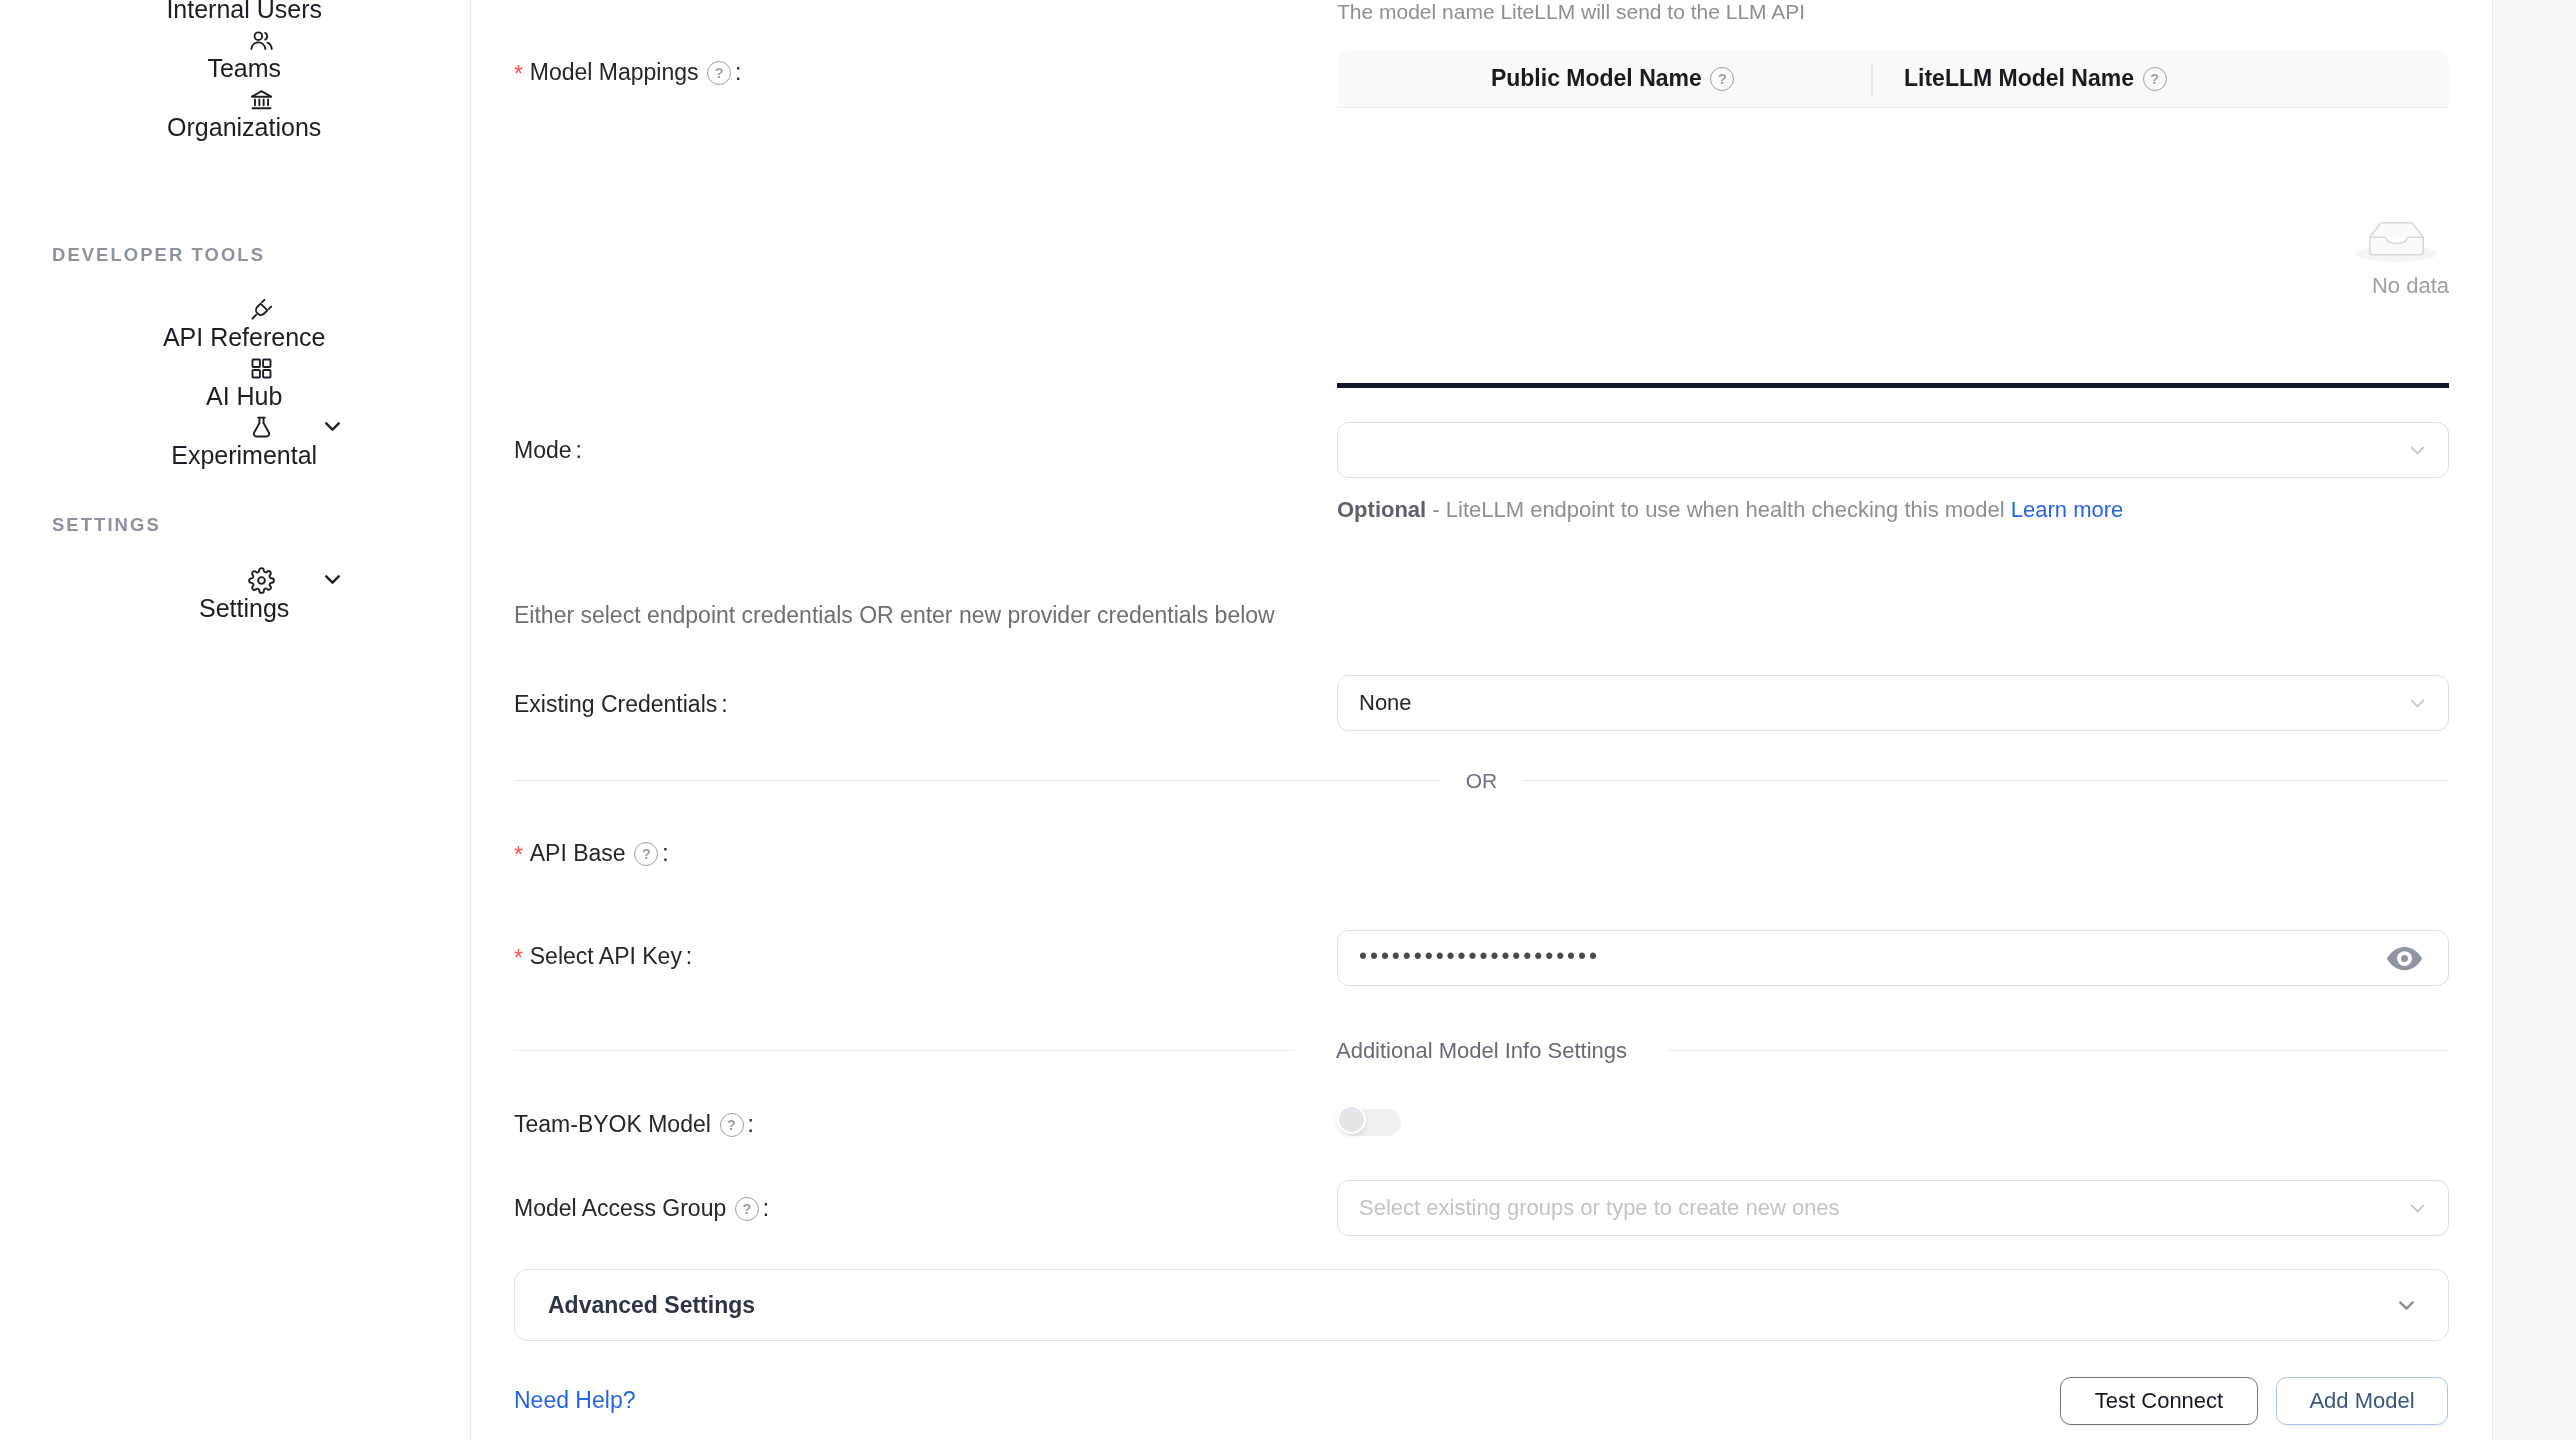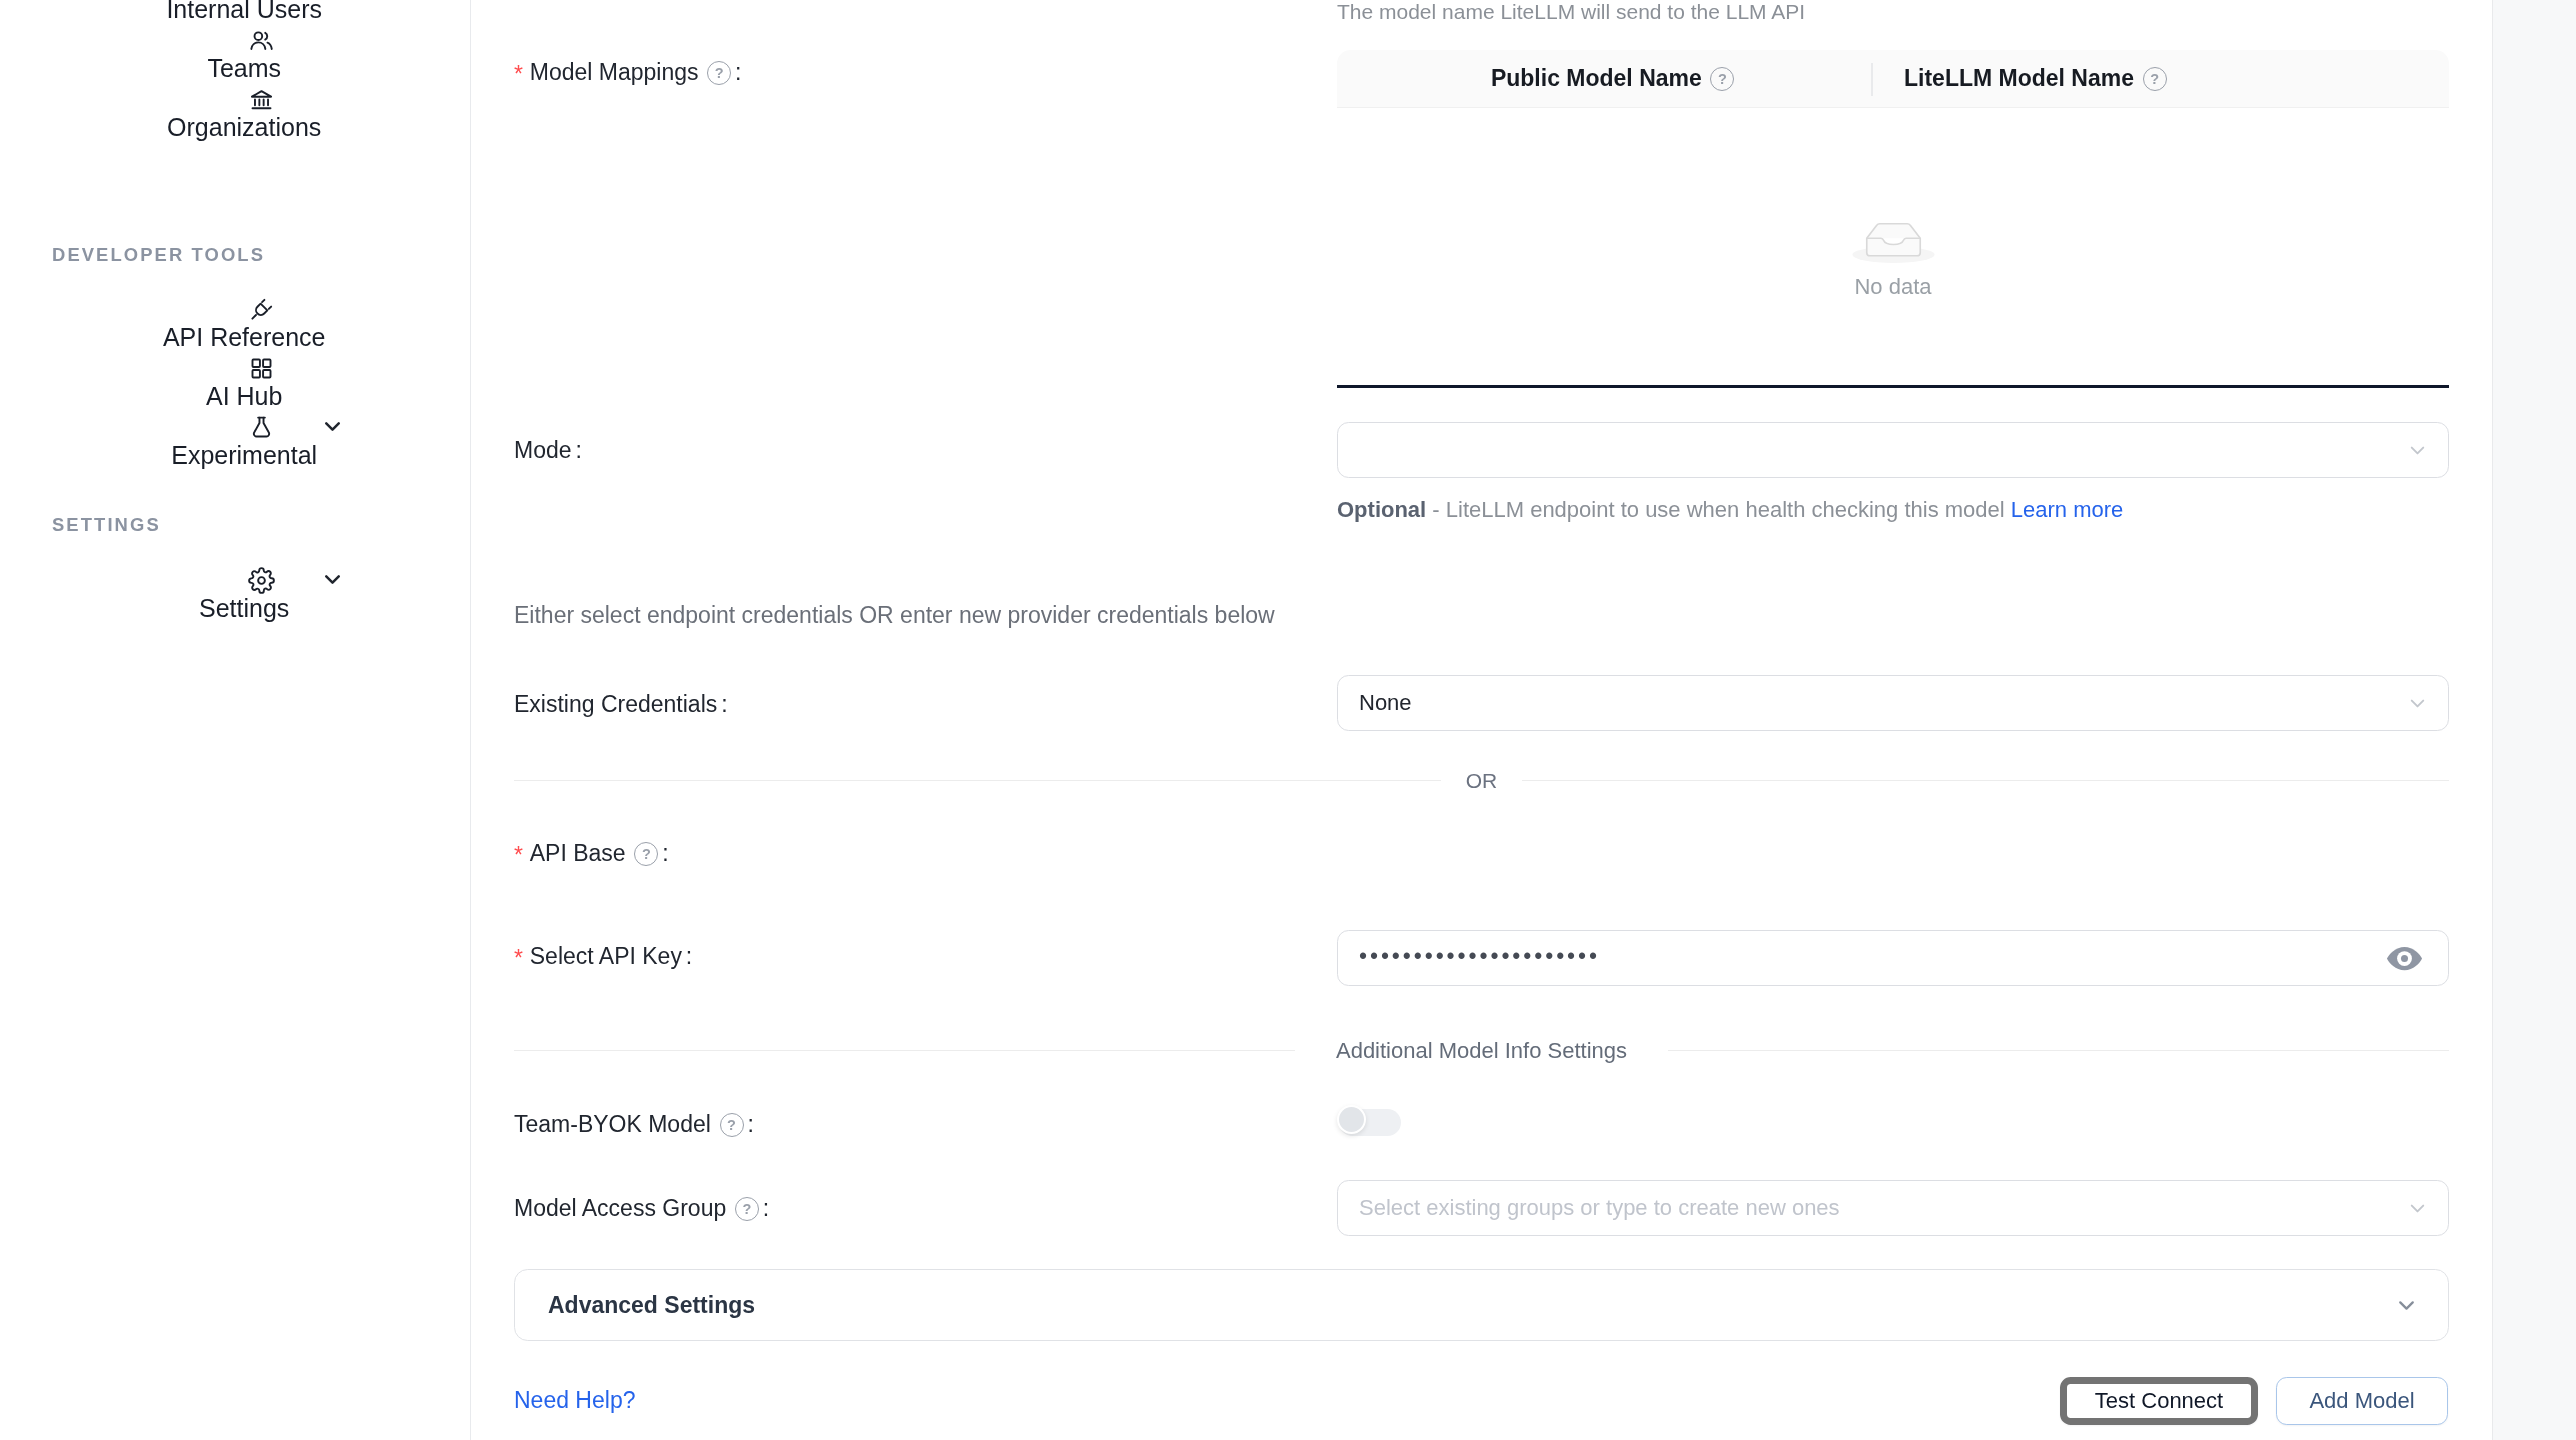--- a/index.html
+++ b/index.html
@@ -45,22 +45,22 @@
   .mm-table { left:866px; top:50px; width:1112px; }
   .mm-head {
     display:flex; height:58px; background:#fafafa; border-bottom:1px solid #f0f0f0;
     border-radius:13.6px 13.6px 0 0; position:relative; align-items:center;
   }
   .mm-th { font-size:23px; font-weight:700; color:#171b22; display:flex; align-items:center; }
   .mm-th.c1 { width:534px; padding-left:17.4px;justify-content:center; }
   .mm-th.c2 { padding-left:33px; }
   .mm-vline { position:absolute; left:534px; top:12.6px; width:1.9px; height:33px; background:#e9eaec; }
   .mm-body {
-    height:280px; border-bottom:3px solid #0f172a; display:flex;
-    flex-direction:column; align-items:center; justify-content:center;
+    height:280px; border-bottom:5px solid #0f172a; display:flex;
+    flex-direction:column; align-items:flex-end; justify-content:center;
   }
   .empty-ic { width:105px; height:72px; }
   .empty-txt { margin-top:9.7px; font-size:22px; color:#9aa0a6; }
   
   .ctl {
     left:866px; width:1112px; height:56px; background:#fff;
     border:1px solid #dcdee3; border-radius:11.6px; display:flex; align-items:center;
     font-size:22px; color:#22262e; padding:0 21px; cursor:pointer; position:absolute;
   }
   .ctl .chev { position:absolute; right:19.4px; width:23px; height:23px; color:#c3c7cd; }
@@ -94,21 +94,21 @@
   }
   .advanced .at { margin-left:33px; font-size:23px; font-weight:700; color:#2b3544; }
   .advanced .chev { position:absolute; right:29px; width:25px; height:25px; color:#868e9a; }
   
   .need-help { left:43px; top:1387px; font-size:23px; position:absolute; }
   .btn {
     position:absolute; top:1377px; height:48px; background:#fff; border-radius:10.7px;
     display:flex; align-items:center; justify-content:center; font-size:22px; cursor:pointer;
     box-shadow:0 1px 1.9px rgba(16,24,40,.05);
   }
-  .btn-test { left:1589px; width:198px; border:7px solid #737373; color:#101828; }
+  .btn-test { left:1589px; width:198px; border:1px solid #737373; color:#101828; }
   .btn-add  { left:1805px; width:172px; border:1px solid #a9c6ea; color:#3b567c; }
   svg { display:block; }
 </style>
 </head>
 <body>
 
 <div class="screen">
 
   <aside class="sidebar">
 

